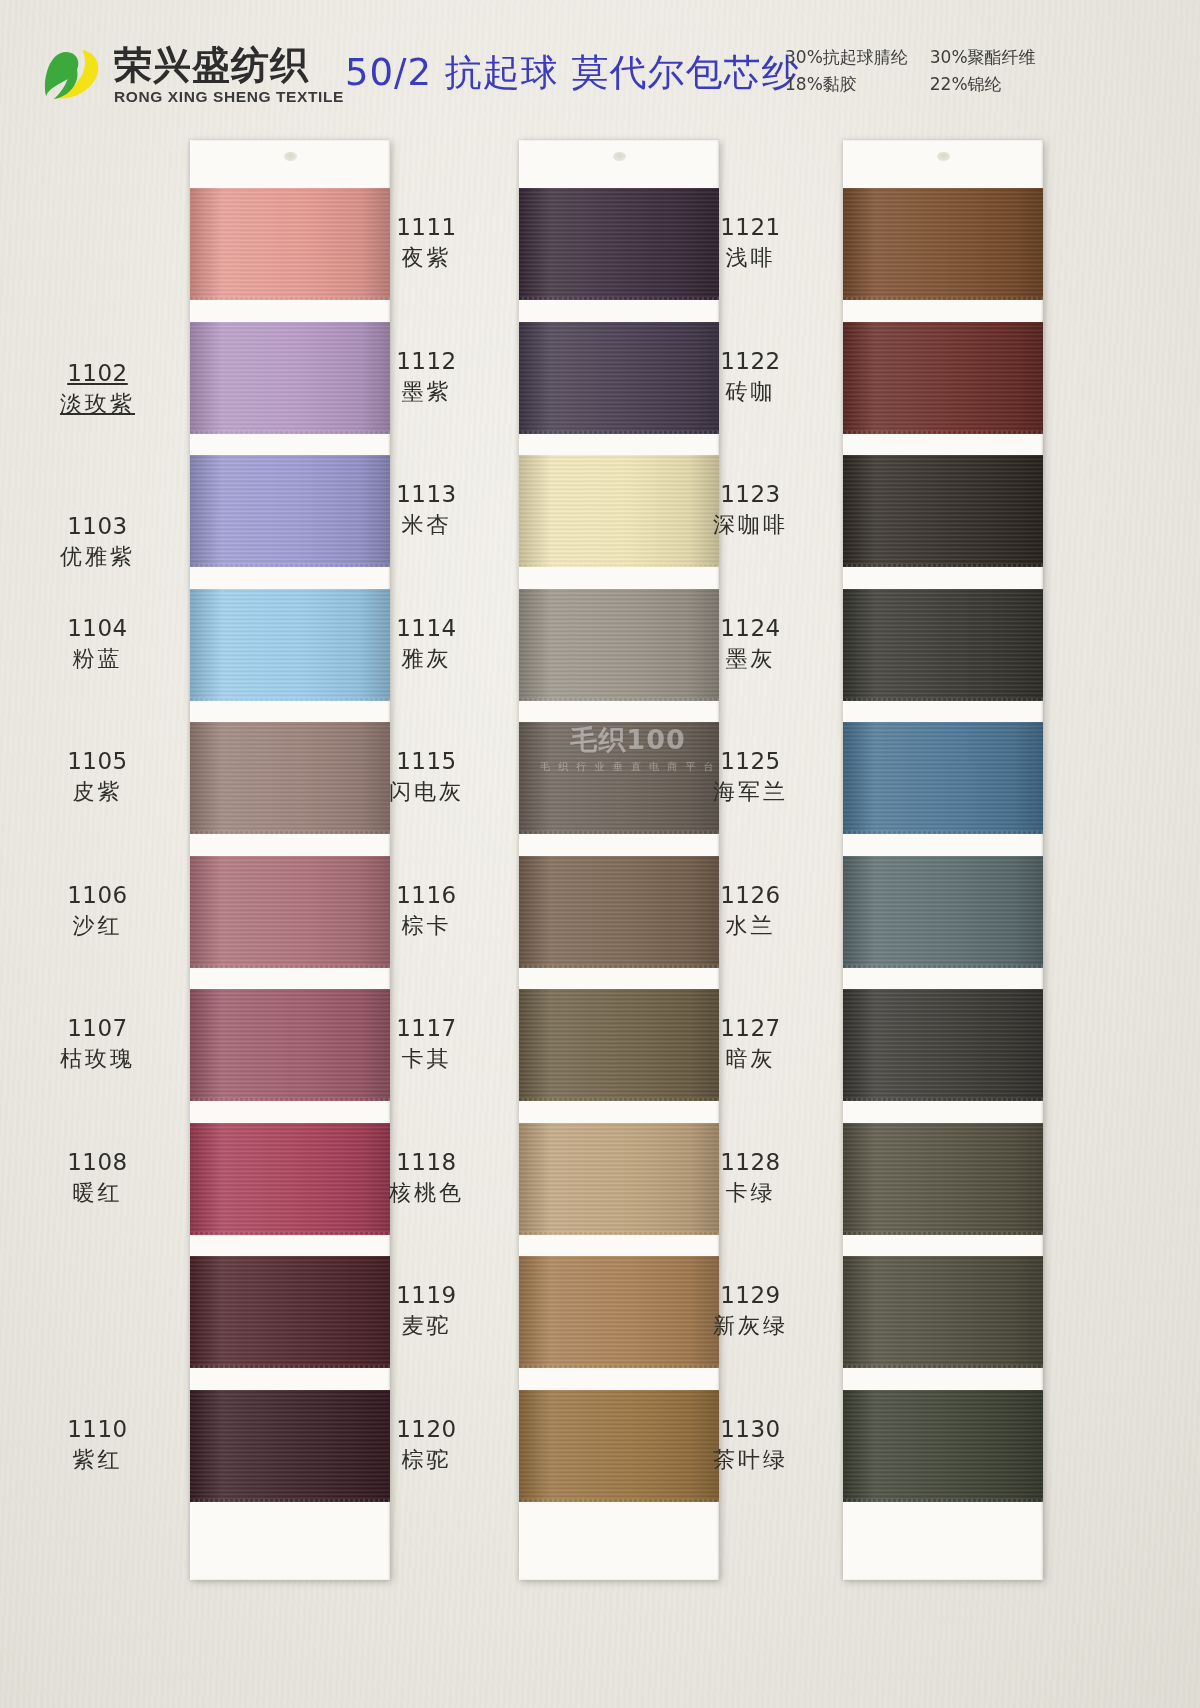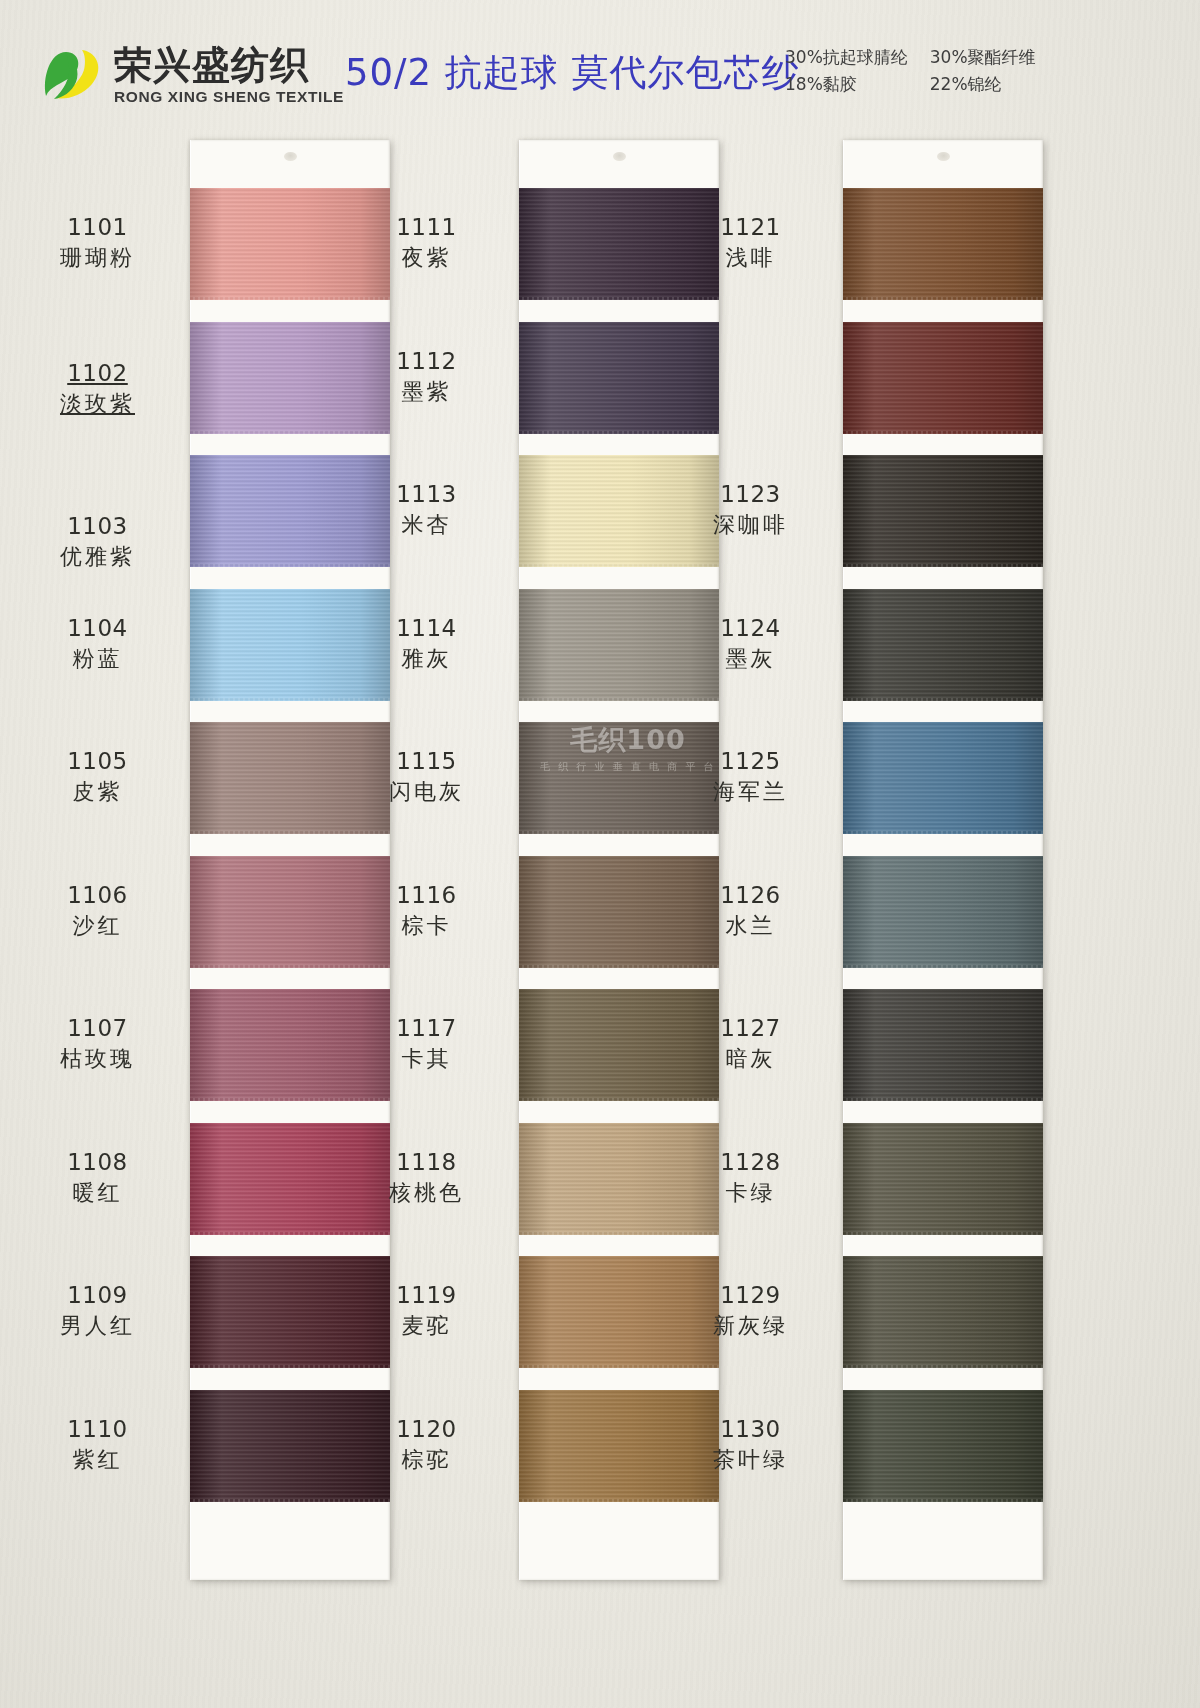--- a/index.html
+++ b/index.html
@@ -203,24 +203,20 @@
         </div>
         <div class="swatch" style="top: 1116px; height: 112px; background: rgb(79, 36, 44);">
           <div class="thread"></div>
           <div class="fuzz"></div>
         </div>
         <div class="swatch" style="top: 1249.5px; height: 112px; background: rgb(58, 31, 38);">
           <div class="thread"></div>
           <div class="fuzz"></div>
         </div>
       </div>
-  <div class="label" style="top: 73px;">
-        <span class="code">1101</span>
-        <span class="name">珊瑚粉</span>
-      </div>
       <div class="label" style="top: 219px; text-decoration: underline;">
         <span class="code">1102</span>
         <span class="name">淡玫紫</span>
       </div>
       <div class="label" style="top: 340px; margin-top: 32px;">
         <span class="code">1103</span>
         <span class="name">优雅紫</span>
       </div>
       <div class="label" style="top: 473.5px;">
         <span class="code">1104</span>
@@ -234,24 +230,20 @@
         <span class="code">1106</span>
         <span class="name">沙红</span>
       </div>
       <div class="label" style="top: 874px;">
         <span class="code">1107</span>
         <span class="name">枯玫瑰</span>
       </div>
       <div class="label" style="top: 1007.5px;">
         <span class="code">1108</span>
         <span class="name">暖红</span>
-      </div>
-      <div class="label" style="top: 1141px;">
-        <span class="code">1109</span>
-        <span class="name">男人红</span>
       </div>
       <div class="label" style="top: 1274.5px;">
         <span class="code">1110</span>
         <span class="name">紫红</span>
       </div>
     </div>
   <div class="col col-2">
     <div class="card">
         <div class="card-edge"></div>
         <div class="swatch" style="top: 48px; height: 112px; background: rgb(59, 43, 59);">
@@ -377,20 +369,24 @@
         </div>
         <div class="swatch" style="top: 1249.5px; height: 112px; background: rgb(62, 66, 51);">
           <div class="thread"></div>
           <div class="fuzz"></div>
         </div>
       </div>
   <div class="label" style="top: 73px;">
         <span class="code">1121</span>
         <span class="name">浅啡</span>
       </div>
+      <div class="label" style="top: 206.5px;">
+        <span class="code">1122</span>
+        <span class="name">砖咖</span>
+      </div>
       <div class="label" style="top: 340px;">
         <span class="code">1123</span>
         <span class="name">深咖啡</span>
       </div>
       <div class="label" style="top: 473.5px;">
         <span class="code">1124</span>
         <span class="name">墨灰</span>
       </div>
       <div class="label" style="top: 607px;">
         <span class="code">1125</span>

